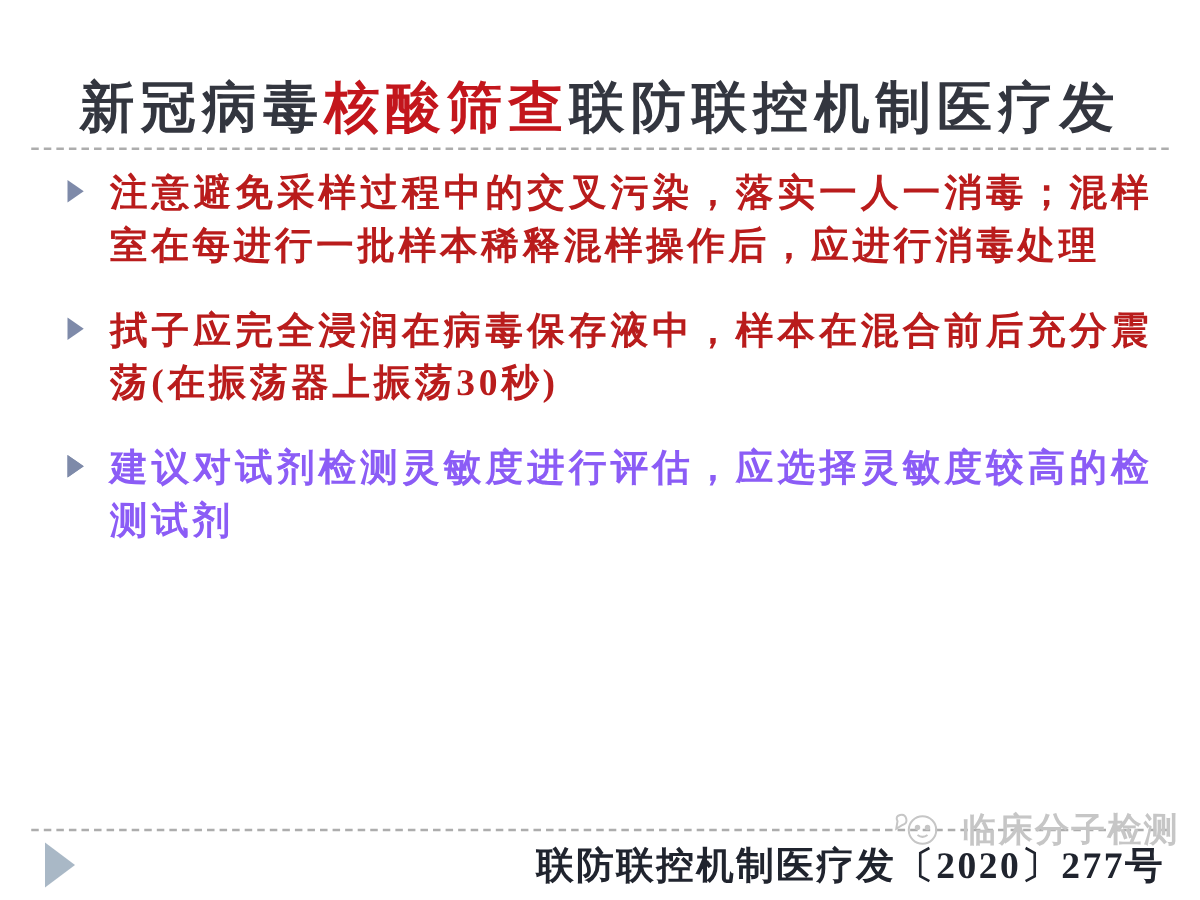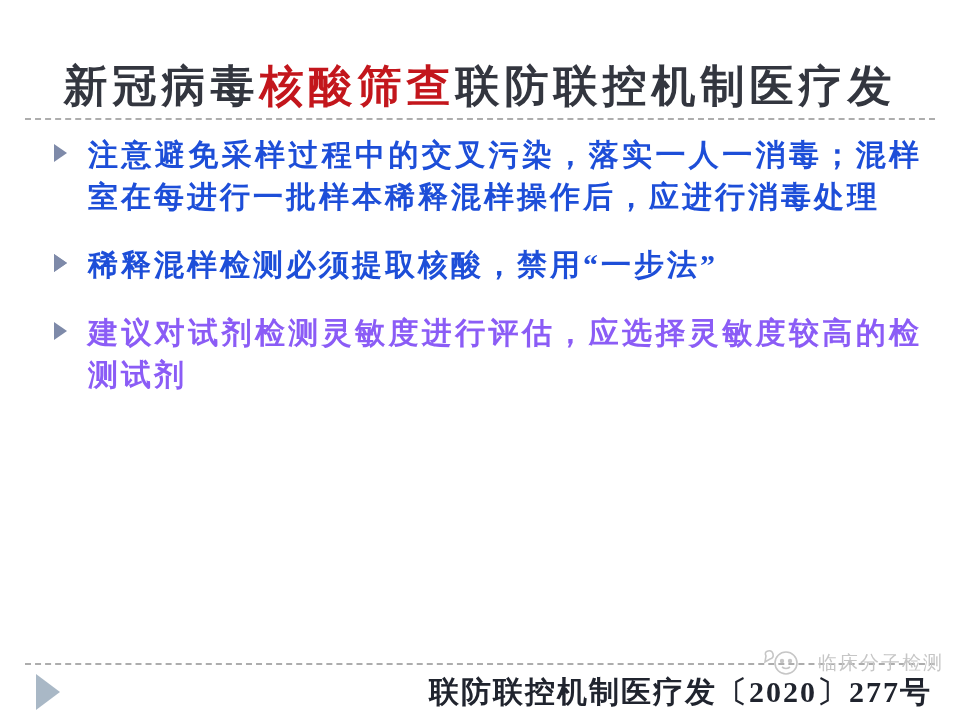--- a/index.html
+++ b/index.html
@@ -37,21 +37,21 @@
     margin:0;padding:0;list-style:none;
   }
   .bullets li{
     position:relative;
     padding-left:36px;
     margin:0 0 26px 0;
     font-size:30px;
     line-height:42px;
     letter-spacing:3px;
     font-weight:600;
-    color:#1d4ed8;
+    color:#b91c1c;
     text-align:justify;
   }
   .bullets li.emphasis{color:#8b5cf6;}
   .tri{
     position:absolute;
     left:2px;top:10px;
     width:0;height:0;
     border-top:9px solid transparent;
     border-bottom:9px solid transparent;
     border-left:13px solid #7e8aa9;
@@ -74,22 +74,22 @@
     border-top:18px solid transparent;
     border-bottom:18px solid transparent;
     border-left:24px solid #a9b8c6;
   }
   
   .watermark{
     position:absolute;
     top:646px;right:16px;
     display:flex;align-items:center;gap:16px;
     color:#c6c6c6;
-    font-size:19px;
-    font-weight:400;
+    font-size:27px;
+    font-weight:700;
     letter-spacing:2px;
     white-space:nowrap;
     z-index:5;
   }
   .watermark svg{display:block;}
 </style>
 </head>
 <body>
 
 <div class="slide">
@@ -98,24 +98,24 @@
 
   <div class="divider top"></div>
 
   <ul class="bullets">
     <li>
       <span class="tri"></span>
       <span>注意避免采样过程中的交叉污染，落实一人一消毒；混样室在每进行一批样本稀释混样操作后，应进行消毒处理</span>
     </li>
     <li>
       <span class="tri"></span>
+      <span>拭子应完全浸润在病毒保存液中，样本在混合前后充分震荡(在振荡器上振荡30秒)</span>
     </li>
     <li>
       <span class="tri"></span>
-      <span>稀释混样检测必须提取核酸，禁用“一步法”</span>
     </li>
     <li class="emphasis">
       <span class="tri"></span>
       <span>建议对试剂检测灵敏度进行评估，应选择灵敏度较高的检测试剂</span>
     </li>
   </ul>
 
   <div class="divider bottom"></div>
 
   <div class="corner-tri"></div>

